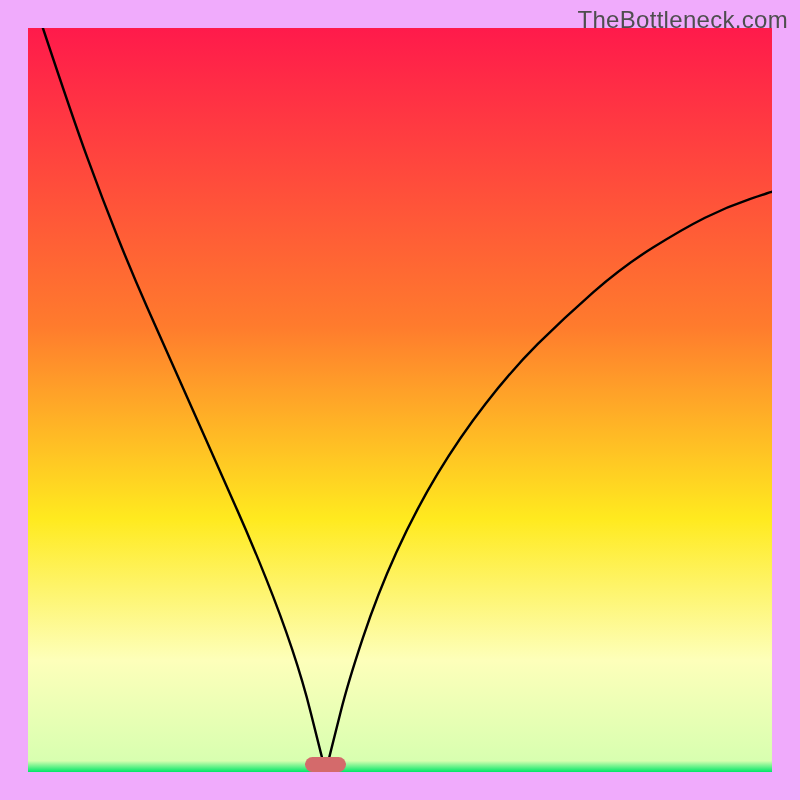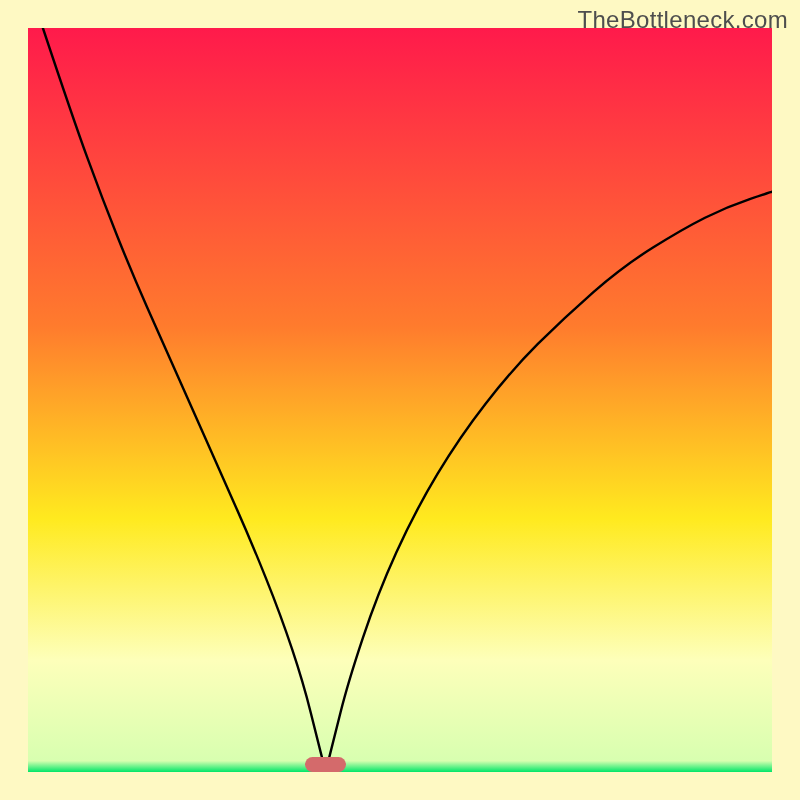--- a/index.html
+++ b/index.html
@@ -10,21 +10,21 @@
     overflow: hidden;
     background: #000;
     font-family: Arial, Helvetica, sans-serif;
   }
   .frame {
     position: absolute;
     left: 0;
     top: 0;
     width: 800px;
     height: 800px;
-    background: #fef9c3;
+    background: #f0abfc;
   }
   .plot {
     position: absolute;
     left: 28px;
     top: 28px;
     width: 744px;
     height: 744px;
     overflow: hidden;
   }
   .gradient {

